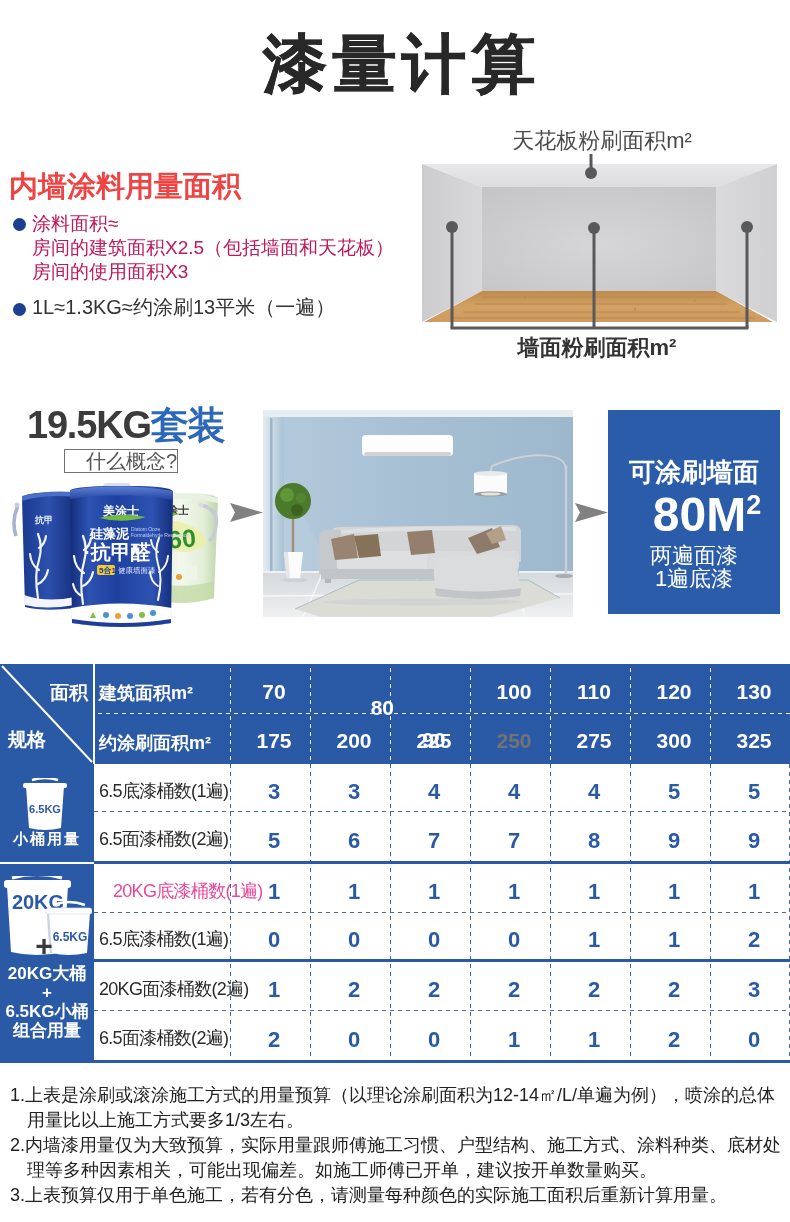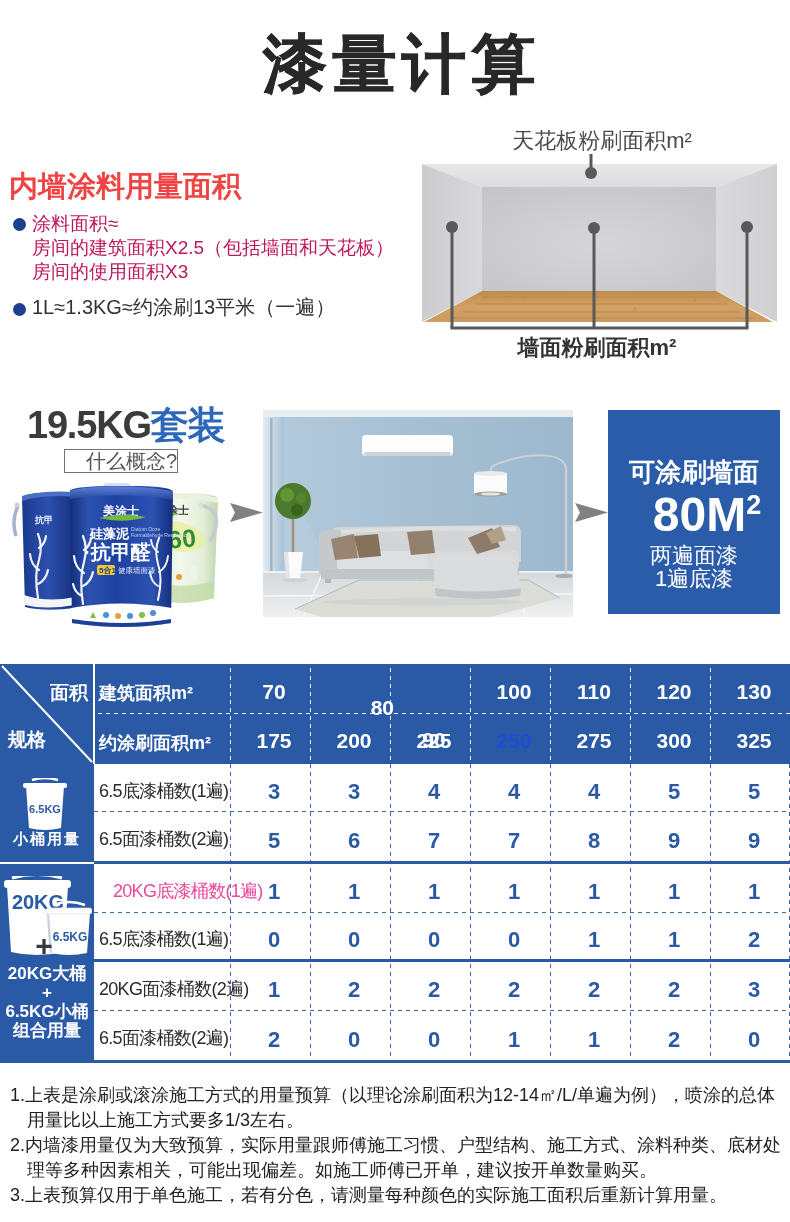--- a/index.html
+++ b/index.html
@@ -326,21 +326,21 @@
   <div class="abs" style="left:234px;top:16px;width:80px;text-align:center;color:#fff;font-weight:bold;font-size:21px;">70</div>
   <div class="abs" style="left:234px;top:65px;width:80px;text-align:center;color:#fff;font-weight:bold;font-size:21px;">175</div>
 
   <div class="abs" style="left:314px;top:16px;width:80px;text-align:right;color:#fff;font-weight:bold;font-size:21px;margin-top:16px;">80</div>
   <div class="abs" style="left:314px;top:65px;width:80px;text-align:center;color:#fff;font-weight:bold;font-size:21px;">200</div>
 
   <div class="abs" style="left:394px;top:16px;width:80px;text-align:center;color:#fff;font-weight:bold;font-size:21px;margin-top:48px;">90</div>
   <div class="abs" style="left:394px;top:65px;width:80px;text-align:center;color:#fff;font-weight:bold;font-size:21px;">225</div>
 
   <div class="abs" style="left:474px;top:16px;width:80px;text-align:center;color:#fff;font-weight:bold;font-size:21px;">100</div>
-  <div class="abs" style="left:474px;top:65px;width:80px;text-align:center;color:#1d4ed8;font-weight:bold;font-size:21px;">250</div>
+  <div class="abs" style="left:474px;top:65px;width:80px;text-align:center;color:#737373;font-weight:bold;font-size:21px;">250</div>
 
   <div class="abs" style="left:554px;top:16px;width:80px;text-align:center;color:#fff;font-weight:bold;font-size:21px;">110</div>
   <div class="abs" style="left:554px;top:65px;width:80px;text-align:center;color:#fff;font-weight:bold;font-size:21px;">275</div>
 
   <div class="abs" style="left:634px;top:16px;width:80px;text-align:center;color:#fff;font-weight:bold;font-size:21px;">120</div>
   <div class="abs" style="left:634px;top:65px;width:80px;text-align:center;color:#fff;font-weight:bold;font-size:21px;">300</div>
 
   <div class="abs" style="left:714px;top:16px;width:80px;text-align:center;color:#fff;font-weight:bold;font-size:21px;">130</div>
   <div class="abs" style="left:714px;top:65px;width:80px;text-align:center;color:#fff;font-weight:bold;font-size:21px;">325</div>
   <div class="abs" style="left:230px;top:4px;width:1px;height:92px;background:repeating-linear-gradient(to bottom,rgba(255,255,255,0.92) 0 4px,transparent 4px 8px);"></div>

